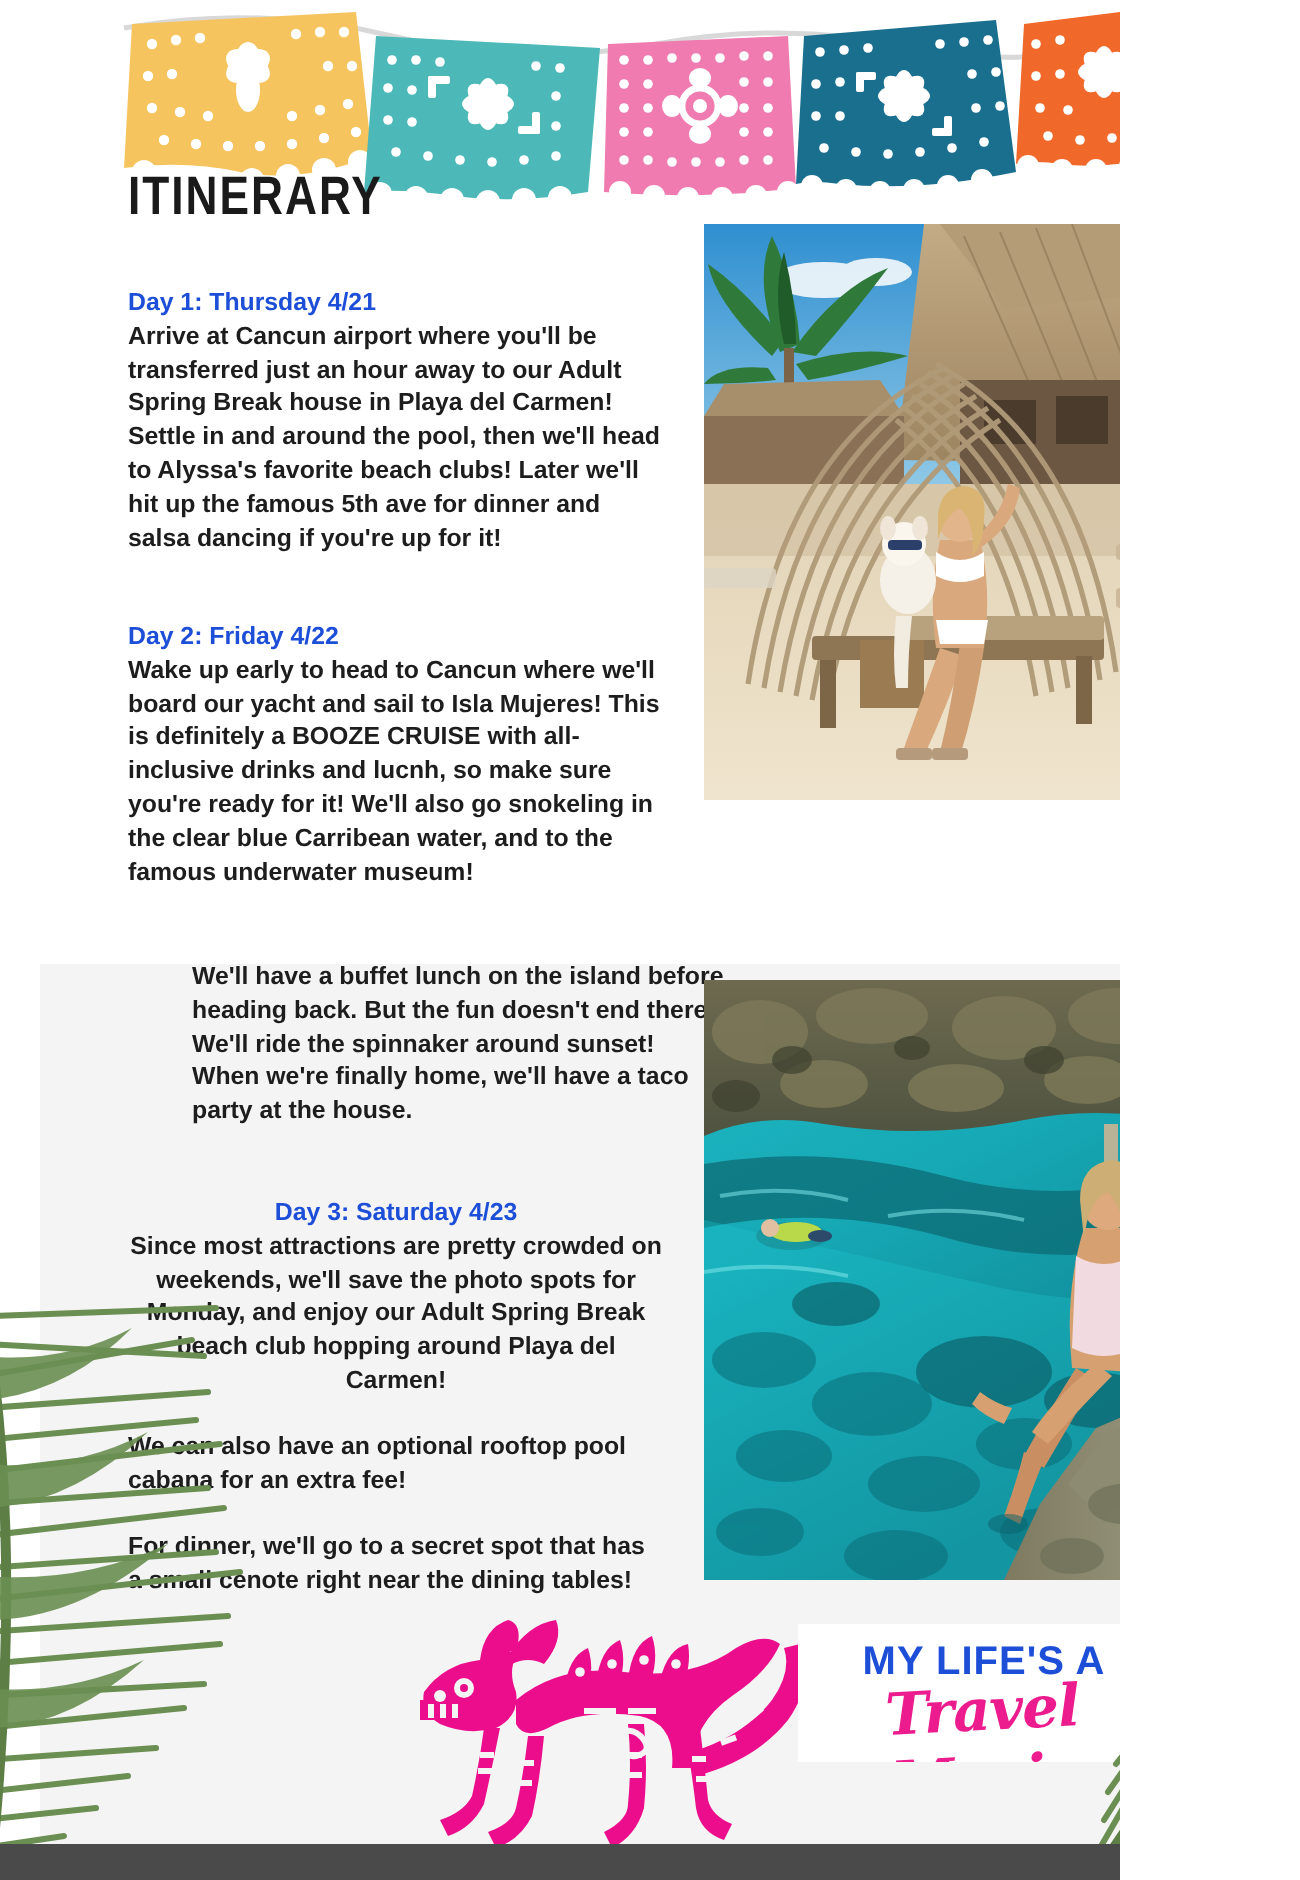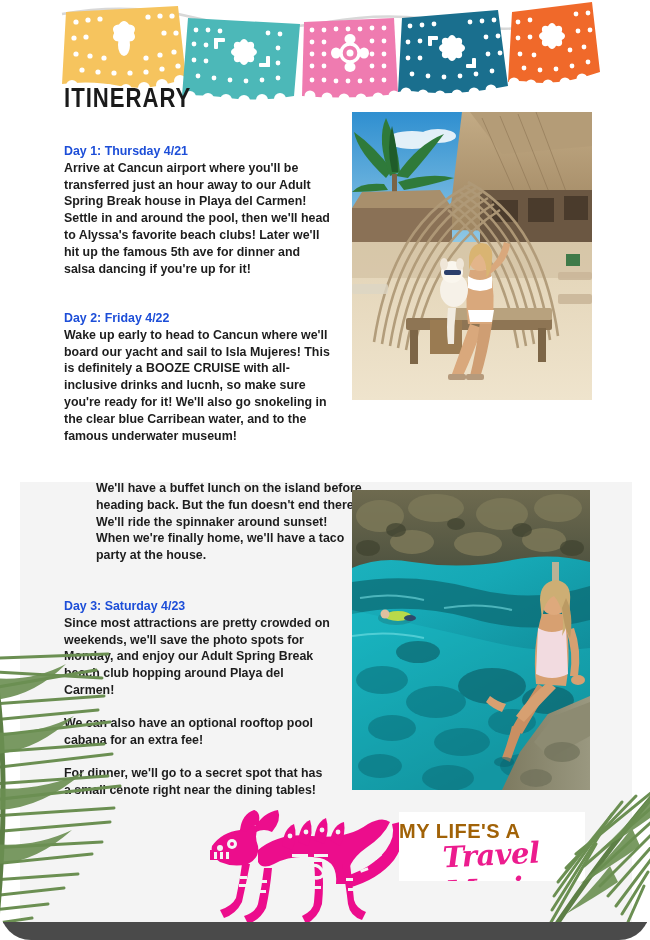--- a/index.html
+++ b/index.html
@@ -5,25 +5,24 @@
   html, body {
     margin: 0;
     padding: 0;
     background: #ffffff;
   }
   body {
     font-family: "Liberation Sans", sans-serif;
   }
   #page {
     position: relative;
-    width: 650px;
+    width: 560px;
     height: 940px;
     overflow: hidden;
     background: #ffffff;
-    border-radius: 31px;
   }
 
   
   .band-gray {
     position: absolute;
     left: 20px;
     top: 482px;
     width: 612px;
     height: 440px;
     background: #f4f4f4;
@@ -88,21 +87,21 @@
   .day-head {
     display: block;
     font-weight: bold;
     color: #1d4ed8;
   }
 
   
   .para-day1 { position: absolute; left: 0; top: 0;   width: 268px; }
   .para-day2 { position: absolute; left: 0; top: 167px; width: 268px; }
   .para-mid  { position: absolute; left: 0; top: 337px; width: 268px; margin-left: 32px; }
-  .para-day3 { position: absolute; left: 0; top: 455px; width: 268px; }
+  .para-day3 { position: absolute; left: 0; top: 455px; width: 268px; text-align: center; }
   .para-opt  { position: absolute; left: 0; top: 572px; width: 268px; }
   .para-din  { position: absolute; left: 0; top: 622px; width: 268px; }
 
   
   .photo {
     position: absolute;
     background: #cfd6d8;
     overflow: hidden;
   }
   .photo-cabana {
@@ -122,26 +121,26 @@
     top: 812px;
     width: 186px;
     height: 69px;
     background: #ffffff;
     overflow: hidden;
   }
   .logo-top {
     position: absolute;
     left: 0; top: 8px;
     width: 186px;
-    text-align: left;
+    text-align: center;
     font-family: "Liberation Sans Narrow", "Liberation Sans", sans-serif;
     font-size: 20px;
     font-weight: bold;
     letter-spacing: 0.5px;
-    color: #a16207;
+    color: #1d4ed8;
   }
   .logo-script {
     position: absolute;
     left: 0; top: 26px;
     width: 186px;
     text-align: center;
     font-family: "DejaVu Serif", serif;
     font-style: italic;
     font-size: 29px;
     font-weight: bold;

